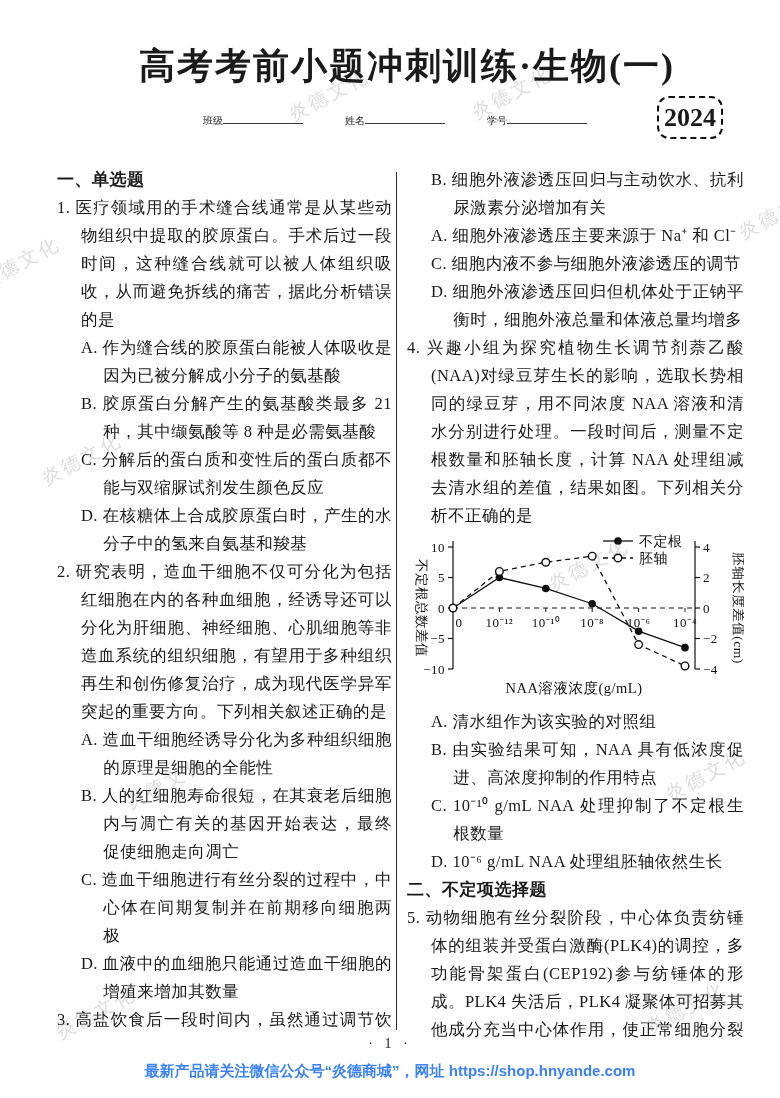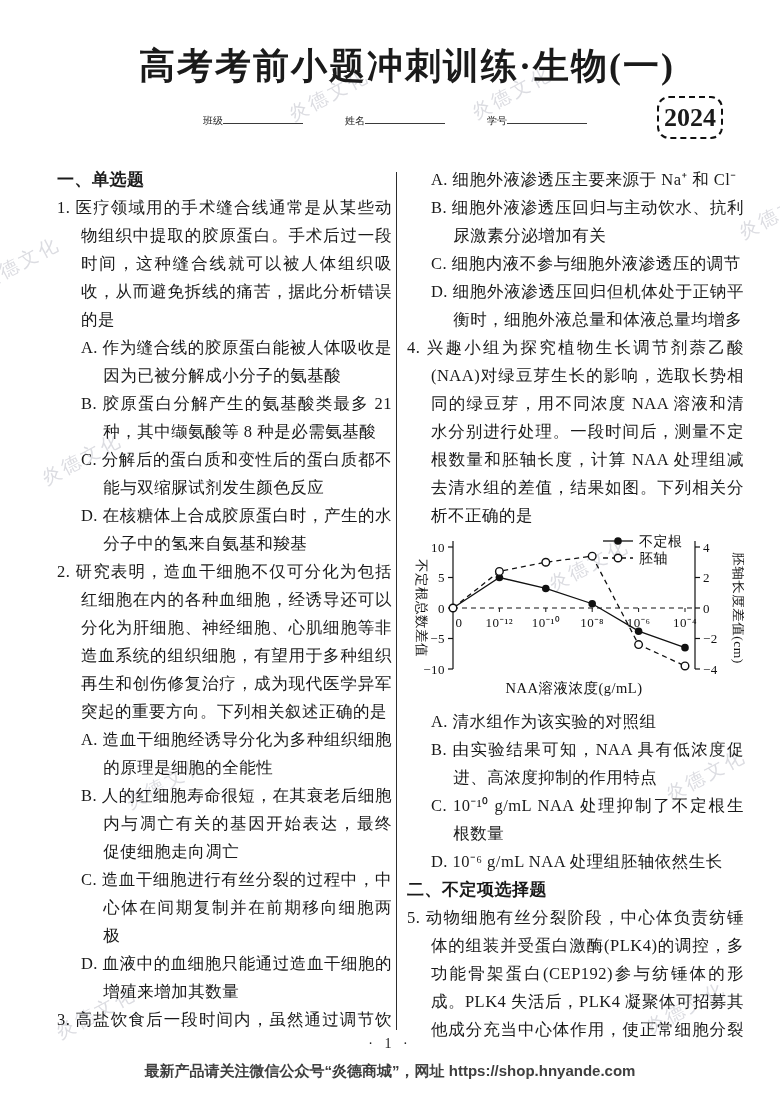--- a/index.html
+++ b/index.html
@@ -89,22 +89,22 @@
         <div class="option">C. 造血干细胞进行有丝分裂的过程中，中心体在间期复制并在前期移向细胞两极</div>
         <div class="option">D. 血液中的血细胞只能通过造血干细胞的增殖来增加其数量</div>
       </div>
       <div class="question">
         <div class="stem">3. 高盐饮食后一段时间内，虽然通过调节饮水和泌尿可以使细胞外液渗透压回归 Na⁺ 摄入前的水平，但机体依旧处于正钠平衡（总 Na⁺ 摄入多于排泄）状态。下列叙述错误的是</div>
       </div>
     </div>
   <div class="divider"></div>
   <div class="col col-right" id="col-right">
       <div class="question">
+        <div class="option">B. 细胞外液渗透压回归与主动饮水、抗利尿激素分泌增加有关</div>
         <div class="option">A. 细胞外液渗透压主要来源于 Na⁺ 和 Cl⁻</div>
-        <div class="option">B. 细胞外液渗透压回归与主动饮水、抗利尿激素分泌增加有关</div>
         <div class="option">C. 细胞内液不参与细胞外液渗透压的调节</div>
         <div class="option">D. 细胞外液渗透压回归但机体处于正钠平衡时，细胞外液总量和体液总量均增多</div>
       </div>
       <div class="question">
         <div class="stem">4. 兴趣小组为探究植物生长调节剂萘乙酸(NAA)对绿豆芽生长的影响，选取长势相同的绿豆芽，用不同浓度 NAA 溶液和清水分别进行处理。一段时间后，测量不定根数量和胚轴长度，计算 NAA 处理组减去清水组的差值，结果如图。下列相关分析不正确的是</div>
       </div>
       <div class="chart-wrap"><svg viewBox="0 0 340 164" width="340" height="164">
           <line x1="46" y1="8" x2="46" y2="136" stroke="#111" stroke-width="1.2"></line>
           <line x1="288" y1="8" x2="288" y2="136" stroke="#111" stroke-width="1.2"></line>
           <line x1="41" y1="14" x2="46" y2="14" stroke="#111" stroke-width="1.2"></line>
@@ -169,14 +169,14 @@
         <div class="option">C. 10⁻¹⁰ g/mL NAA 处理抑制了不定根生根数量</div>
         <div class="option">D. 10⁻⁶ g/mL NAA 处理组胚轴依然生长</div>
       </div>
       <div class="sec-heading">二、不定项选择题</div>
       <div class="question">
         <div class="stem">5. 动物细胞有丝分裂阶段，中心体负责纺锤体的组装并受蛋白激酶(PLK4)的调控，多功能骨架蛋白(CEP192)参与纺锤体的形成。PLK4 失活后，PLK4 凝聚体可招募其他成分充当中心体作用，使正常细胞分裂可在无中心体复制的条件下进行。泛素连接酶(TRIM37)可抑制 PLK4 凝聚、促进 CEP192 的降解。下列分析错误的是</div>
       </div>
     </div>
 
   <div class="page-num">· 1 ·</div>
-  <div class="footer-notice" id="footer-notice" style="color: #404040;">最新产品请关注微信公众号“炎德商城”，网址 https://shop.hnyande.com</div>
+  <div class="footer-notice" id="footer-notice" style="color: #3b82f6;">最新产品请关注微信公众号“炎德商城”，网址 https://shop.hnyande.com</div>
 </div>
 
 </body></html>

